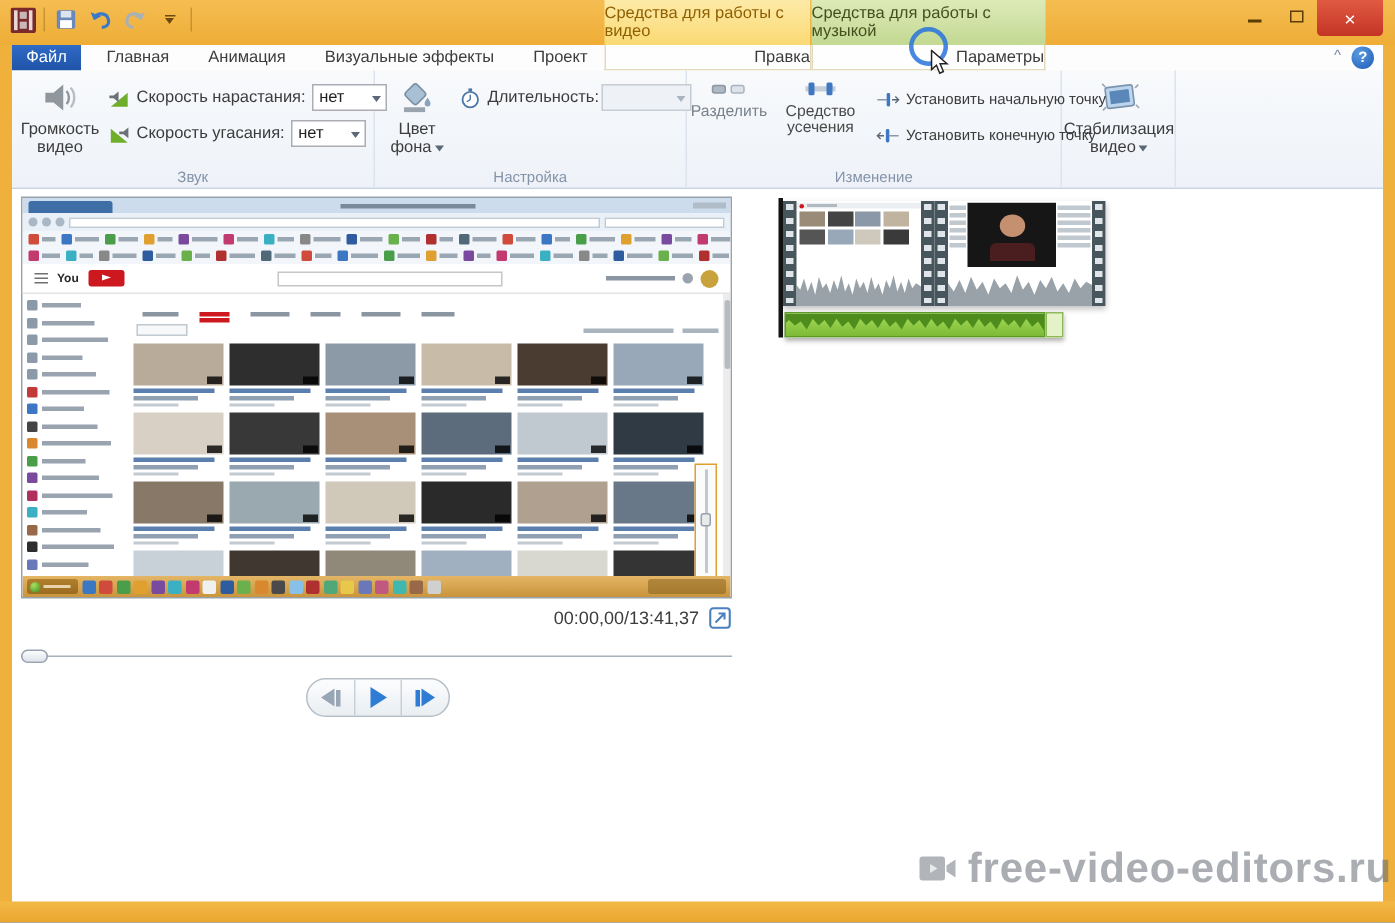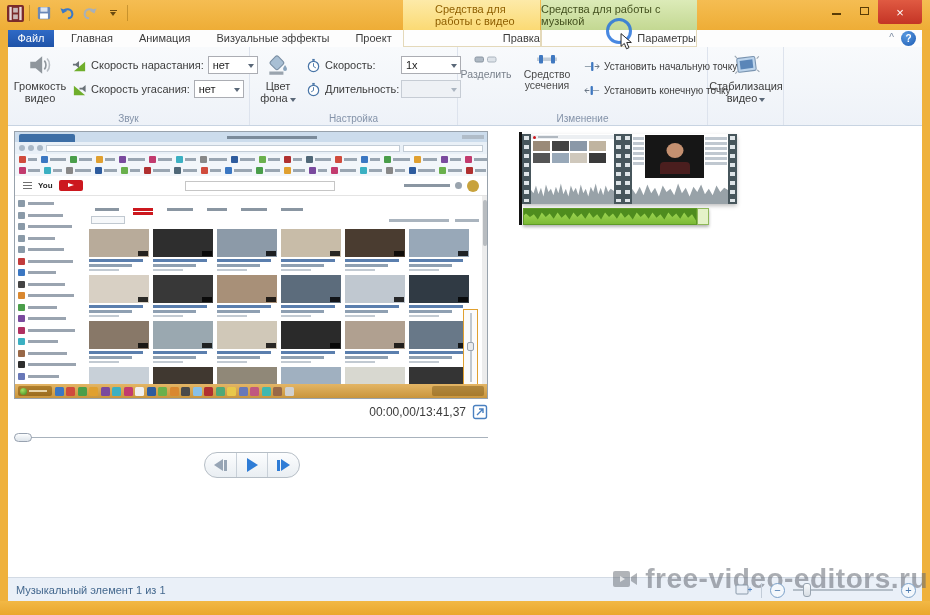--- a/index.html
+++ b/index.html
@@ -11,21 +11,21 @@
   .frame-r{position:absolute;right:0;top:30px;bottom:0;width:8px;background:#efb13c;}
   .frame-b{position:absolute;left:0;top:601px;width:930px;height:14px;background:linear-gradient(#f2b845,#eaa72e);}
   .qat{position:absolute;left:6px;top:4px;display:flex;align-items:center;gap:5px;}
   .qat .sep{width:1px;height:16px;background:rgba(120,80,0,.35);}
   .qat-btn{width:18px;height:18px;display:flex;align-items:center;justify-content:center;cursor:default;}
   .qat-caret{display:flex;flex-direction:column;align-items:center;gap:1px;}
   .qat-caret .bar{width:7px;height:1.5px;background:#6a4a10;}
   .tri-d{width:0;height:0;border-left:3.5px solid transparent;border-right:3.5px solid transparent;border-top:4px solid #6a4a10;}
   .win-title{position:absolute;left:110px;top:0;width:280px;height:30px;line-height:30px;text-align:center;font-size:13px;color:#5a3c06;}
   .ctx-hdr{position:absolute;top:0;height:30px;display:flex;align-items:center;justify-content:center;font-size:11px;}
-  .ctx-video{left:403px;width:137px;background:linear-gradient(#fdeaa8,#fbda74);color:#8f5f00;padding-left:32px;}
+  .ctx-video{left:403px;width:137px;background:linear-gradient(#fdeaa8,#fbda74);color:#8f5f00;}
   .ctx-music{left:541px;width:156px;background:linear-gradient(#dcebb8,#c3d892);color:#44511f;}
   .winbtns{position:absolute;right:8px;top:0;display:flex;align-items:flex-start;}
   .wb{width:28px;height:22px;display:flex;align-items:center;justify-content:center;color:#5a3c06;}
   .wb-min .bar{width:9px;height:2px;background:#5a3c06;margin-top:6px;}
   .wb-max .box{width:9px;height:8px;border:1.5px solid #5a3c06;}
   .wb-close{width:44px;height:24px;background:linear-gradient(#e05a42,#c43425);border-radius:0 0 3px 3px;color:#fff;font-size:13px;display:flex;align-items:center;justify-content:center;}
   
   .tabrow{position:absolute;left:8px;top:30px;width:914px;height:17px;background:#fdfdfd;}
   .tab-file{position:absolute;left:0;top:0;width:46px;height:17px;background:linear-gradient(#2f6ac6,#1f53a8);color:#fff;font-size:11px;text-align:center;line-height:17px;}
   .tabs-main{position:absolute;left:50px;top:0;height:17px;display:flex;}
@@ -277,32 +277,20 @@
             <rect x="6" y="5" width="10" height="10" rx="2" transform="rotate(45 11 10)" fill="#a8bfd4" stroke="#7a8fa4"></rect>
             <path d="M18.5 12c1.1 1.7 1.8 2.8 1.8 3.7a1.8 1.8 0 1 1-3.6 0c0-.9.7-2 1.8-3.7z" fill="#8aa4bc"></path>
           </svg>
         <span class="lbl"><span>Цвет фона</span><span class="caret-in"></span></span>
       </div>
       <div style="position:absolute;left:56px;top:6px;">
         <div class="rrow">
           <svg width="15" height="15" viewBox="0 0 16 16">
               <circle cx="8" cy="9" r="5.5" fill="#fff" stroke="#4a76a8" stroke-width="1.3"></circle>
               <rect x="6.7" y="1" width="2.6" height="2" fill="#4a76a8"></rect>
-              <path d="M8 9 L8 5.5 M8 9 L10.5 10.5" stroke="#4a76a8" fill="none"></path>
-            </svg>
-          <span class="rlabel" style="width:72px;">Скорость:</span>
-          <div class="combo" style="width:60px;">
-            <span>1x</span>
-              <span class="car"></span>
-          </div>
-        </div>
-        <div class="rrow">
-          <svg width="15" height="15" viewBox="0 0 16 16">
-              <circle cx="8" cy="9" r="5.5" fill="#fff" stroke="#4a76a8" stroke-width="1.3"></circle>
-              <rect x="6.7" y="1" width="2.6" height="2" fill="#4a76a8"></rect>
               <path d="M8 9 L8 5.5 M8 9 L5.5 10.5" stroke="#4a76a8" fill="none"></path>
             </svg>
           <span class="rlabel" style="width:72px;">Длительность:</span>
           <div class="combo disabled" style="width:60px;">
             <span></span>
               <span class="car"></span>
           </div>
         </div>
       </div>
       <div class="g-label">Настройка</div>
@@ -930,36 +918,20 @@
 
   <div class="watermark">
     <svg width="26" height="22" viewBox="0 0 26 22">
         <rect x="1" y="3" width="17" height="16" rx="2" fill="rgba(100,106,114,.5)"></rect>
         <path d="M19 9l6-4v12l-6-4z" fill="rgba(100,106,114,.5)"></path>
         <path d="M8 8l5 3-5 3z" fill="#fff" opacity=".7"></path>
       </svg>
     <span class="wm-text">free-video-editors.ru</span>
   </div>
 
-  <div class="status">
-    <div class="st-text">Музыкальный элемент 1 из 1</div>
-    <div class="st-right">
-      <svg width="18" height="14" viewBox="0 0 18 14">
-          <rect x="1" y="2" width="12" height="9" rx="1" fill="#e8eef6" stroke="#8a9aaa"></rect>
-          <path d="M13 6.5h4M15 4.5v4" stroke="#5a88c0"></path>
-        </svg>
-      <div class="st-sep"></div>
-      <div class="zbtn">−</div>
-      <div class="ztrack">
-        <div class="ln"></div>
-        <div class="hnd"></div>
-      </div>
-      <div class="zbtn">+</div>
-    </div>
-  </div>
 
   <div class="frame-l"></div>
   <div class="frame-r"></div>
   <div class="frame-b"></div>
 
   <div class="cursor">
     <svg width="13" height="17" viewBox="0 0 10 14">
         <path d="M0.5 0.5 L0.5 11 L3.2 8.6 L5 13 L7 12.1 L5.2 7.8 L9 7.8 Z" fill="#fff" stroke="#222" stroke-width="0.8"></path>
       </svg>
   </div>

